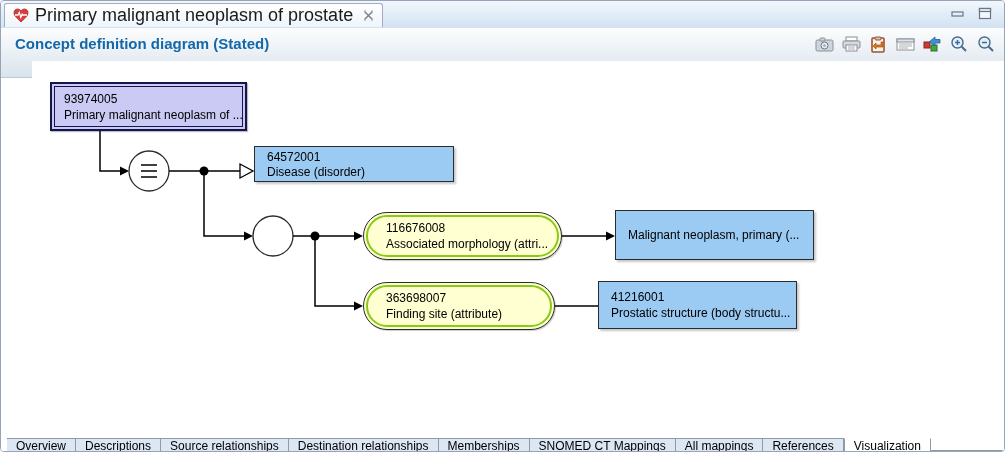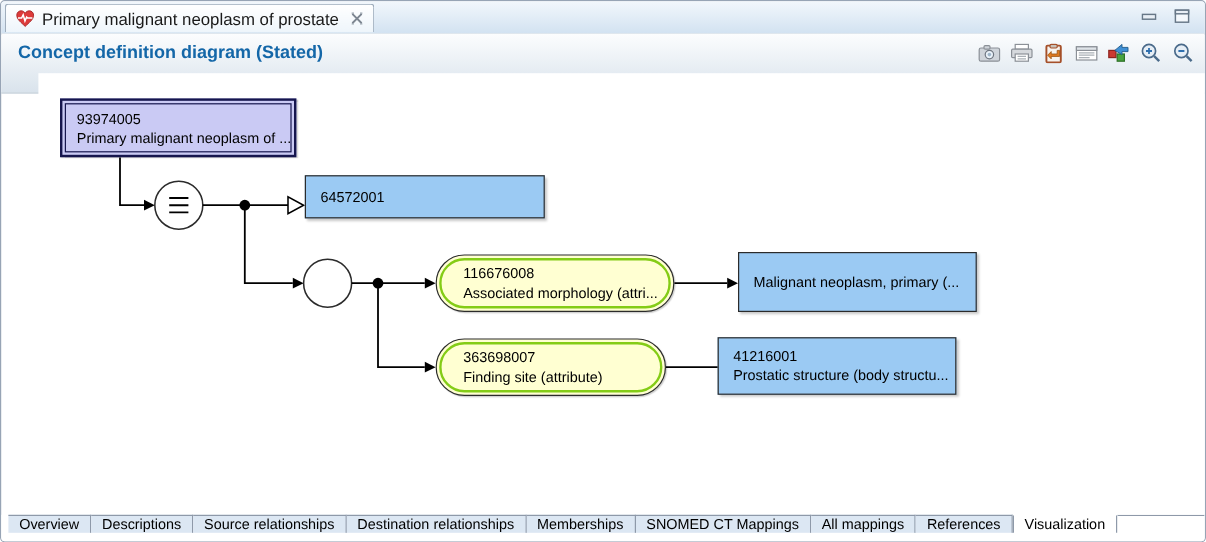--- a/index.html
+++ b/index.html
@@ -8,21 +8,21 @@
     border:1px solid #97a4b5;border-radius:4px;overflow:hidden;background:#fff;}
 
   
   .tabbar{position:absolute;left:0;right:0;top:0;height:27px;
     background:linear-gradient(to bottom,#f2f7fc,#d2e2f1);
     border-bottom:1px solid #a9b6c6;}
   .etab{position:absolute;left:3px;top:2px;height:24px;box-sizing:border-box;
     display:flex;align-items:center;gap:6px;padding:0 8px;
     background:linear-gradient(to bottom,#ffffff,#eef5fb);
     border:1px solid #a0aebd;border-bottom:none;border-radius:3px 3px 0 0;
-    font-size:14px;color:#1a1a1a;white-space:nowrap;}
+    font-size:18px;color:#1a1a1a;white-space:nowrap;}
   .etab .xicon{margin-left:4px;display:flex;align-items:center;}
   .winctrl{position:absolute;right:12px;top:6px;display:flex;gap:14px;align-items:center;}
 
   
   .formheader{position:absolute;left:0;right:0;top:27px;height:50px;
     background:linear-gradient(to bottom,#fcfdfe,#d9e3ec);
     border-bottom:1px solid #bcc8d4;box-sizing:border-box;padding-left:23px;}
   .formtitle{position:absolute;left:14px;top:0;height:32px;line-height:32px;
     font-size:15px;font-weight:bold;color:#1467a8;}
   .toolbar{position:absolute;right:8px;top:0;height:32px;display:flex;align-items:center;gap:7px;}
@@ -36,21 +36,21 @@
   .nid,.nlabel{line-height:16px;white-space:nowrap;overflow:hidden;}
   .purple{background:#cacaf4;border:2px solid #16164e;box-shadow:1px 1px 1px rgba(0,0,0,.25);}
   .purple .inner{border:1px solid #16164e;padding-left:9px;background:#cacaf4;}
   .blue{background:#9bcaf3;border:1px solid #2b2b2b;box-shadow:2px 2px 2px rgba(0,0,0,.22);}
   .blue .inner{padding-left:10px;}
   .yellow{background:#ffffd2;border:1px solid #2b2b2b;border-radius:24px;box-shadow:1px 1px 1px rgba(0,0,0,.2);}
   .yellow .inner{border:2px solid #84cc16;border-radius:21px;padding-left:18px;background:#ffffd2;}
 
   
   .bottombar{position:absolute;left:0;right:0;top:428px;height:24px;display:flex;
-    align-items:flex-start;background:#ffffff;box-sizing:border-box;}
+    align-items:flex-end;background:#ffffff;box-sizing:border-box;}
   .grip{width:6px;background:#fff;}
   .btab{box-sizing:border-box;display:flex;align-items:center;padding:0 9px;
     font-size:12px;color:#000;background:#dce7f3;white-space:nowrap;
     border-top:1px solid #8e99a9;border-right:1px solid #8e99a9;}
   .btab:first-of-type{border-left:1px solid #8e99a9;}
   .btab.active{background:#ffffff;border-top:1px solid #ffffff;position:relative;z-index:2;
     border-left:1px solid #8e99a9;}
   .bfill{flex:1;background:#d3e2f1;border-top:1px solid #8e99a9;
     border-left:1px solid #b7c5d4;border-bottom-right-radius:4px;margin-bottom:2px;}
 </style>
@@ -182,20 +182,21 @@
     <div class="node purple" style="left:18px;top:21px;width:197px;height:49px">
       <div class="inner">
         <div class="nid">93974005</div>
         <div class="nlabel">Primary malignant neoplasm of ...</div>
       </div>
     </div>
 
     <div class="node blue" style="left:222px;top:85px;width:200px;height:36px">
       <div class="inner">
         <div class="nid">64572001</div>
+        <div class="nlabel">Disease (disorder)</div>
       </div>
     </div>
 
     <div class="node yellow" style="left:331px;top:151px;width:199px;height:48px">
       <div class="inner">
         <div class="nid">116676008</div>
         <div class="nlabel">Associated morphology (attri...</div>
       </div>
     </div>
 

